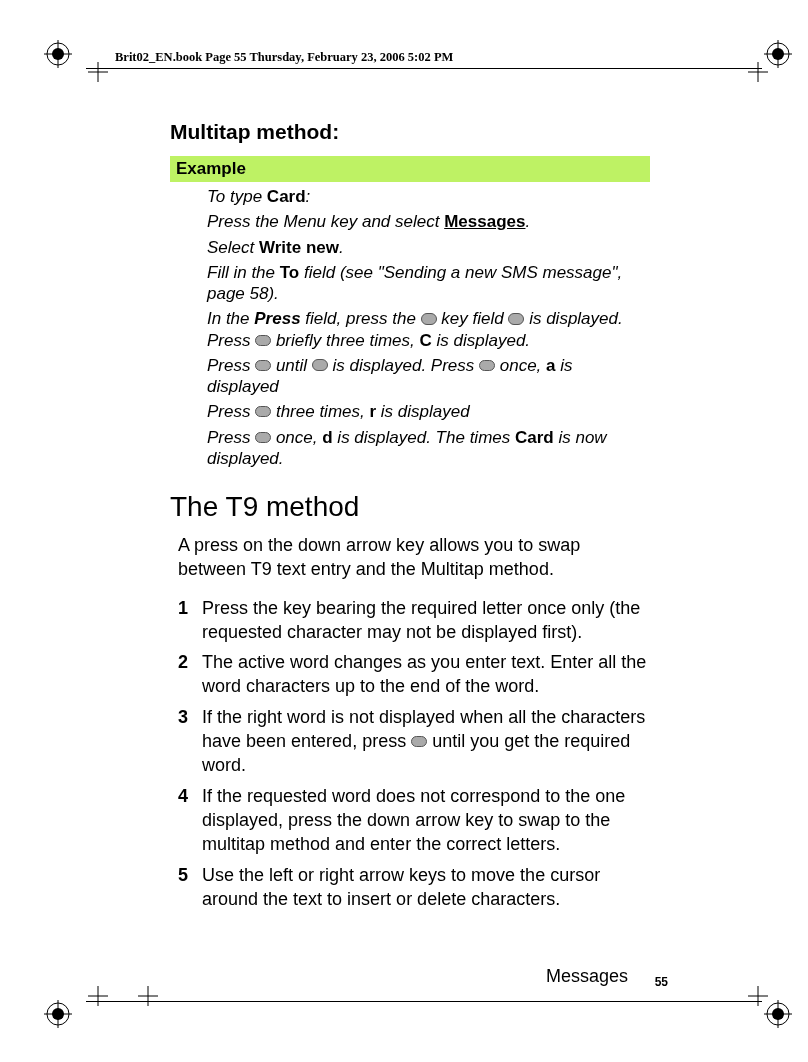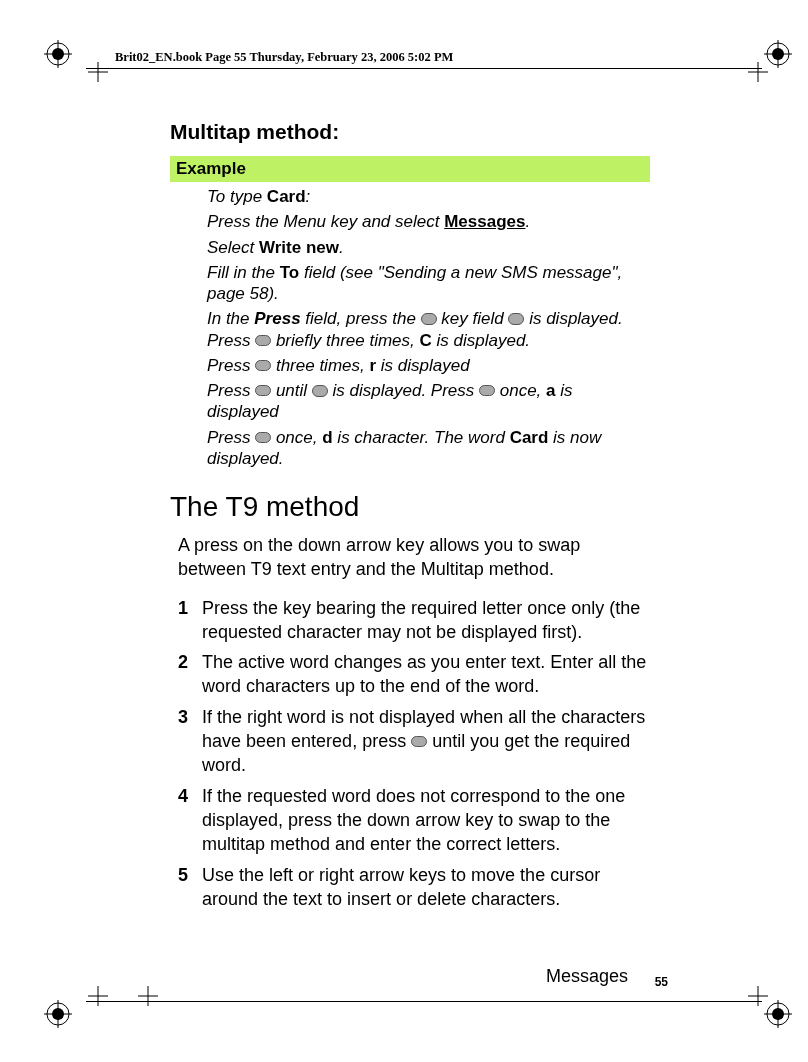--- a/index.html
+++ b/index.html
@@ -214,27 +214,27 @@
     <p>
       <span>Select </span><span class="bold-upright">Write new</span><span>.</span>
     </p>
     <p>
       <span>Fill in the </span><span class="bold-upright">To</span><span> field (see "Sending a new SMS message", page 58).</span>
     </p>
     <p>
       <span>In the </span><span class="bold-italic">Press</span><span> field, press the </span><span class="key-icon"></span><span> key field </span><span class="key-icon"></span><span> is displayed. Press </span><span class="key-icon small"></span><span> briefly three times, </span><span class="bold-upright">C</span><span> is displayed.</span>
     </p>
     <p>
+      <span>Press </span><span class="key-icon small"></span><span> until </span><span class="key-icon"></span><span> is displayed. Press </span><span class="key-icon small"></span><span> once, </span><span class="bold-upright">a</span><span> is displayed</span>
+    </p>
+    <p>
       <span>Press </span><span class="key-icon small"></span><span> three times, </span><span class="bold-upright">r</span><span> is displayed</span>
     </p>
     <p>
-      <span>Press </span><span class="key-icon small"></span><span> until </span><span class="key-icon"></span><span> is displayed. Press </span><span class="key-icon small"></span><span> once, </span><span class="bold-upright">a</span><span> is displayed</span>
-    </p>
-    <p>
-      <span>Press </span><span class="key-icon small"></span><span> once, </span><span class="bold-upright">d</span><span> is character. The word </span><span class="bold-upright">Card</span><span> is now displayed.</span>
+      <span>Press </span><span class="key-icon small"></span><span> once, </span><span class="bold-upright">d</span><span> is displayed. The times </span><span class="bold-upright">Card</span><span> is now displayed.</span>
     </p>
   </div>
 
   <h2 class="section">The T9 method</h2>
 
   <p class="lead">A press on the down arrow key allows you to swap between T9 text entry and the Multitap method.</p>
 
   <ol class="num-list">
     <li>
         <span class="num">1</span>

